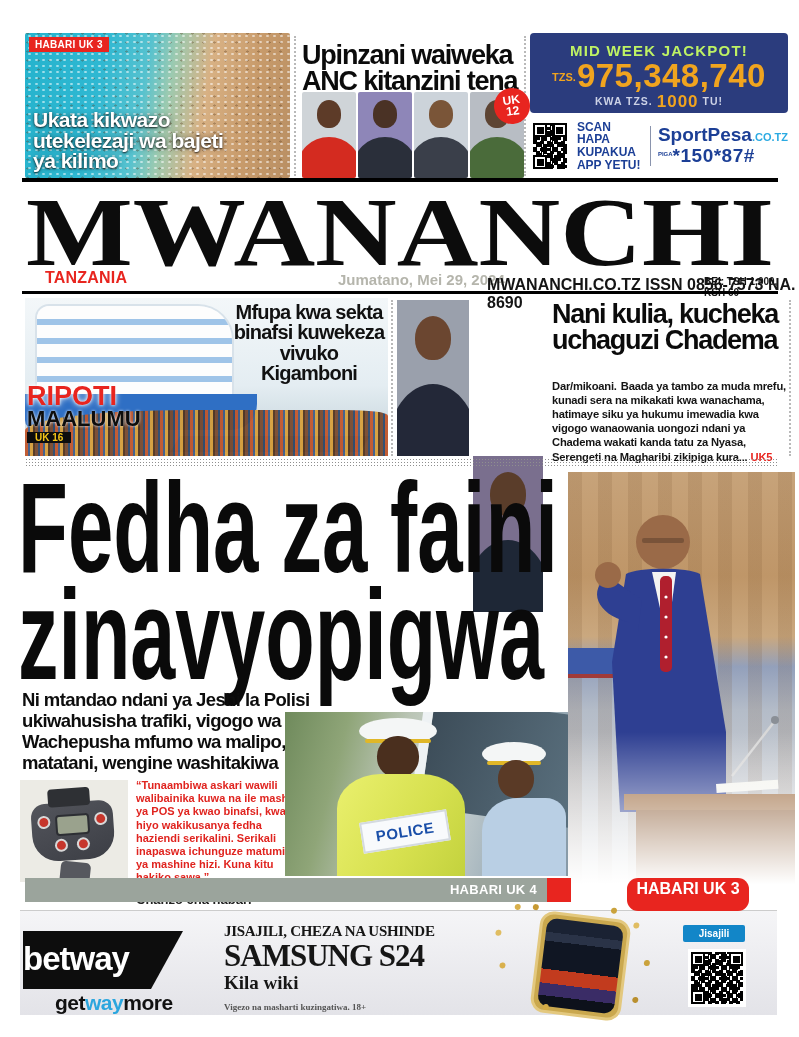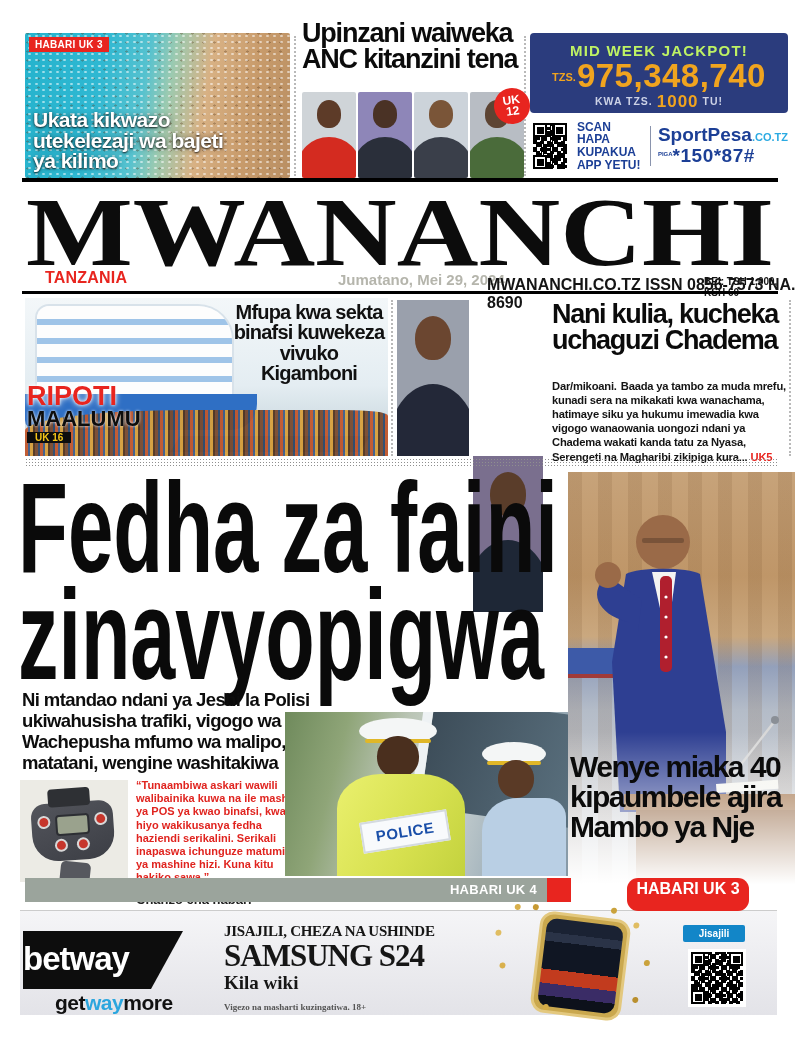--- a/index.html
+++ b/index.html
@@ -12,21 +12,21 @@
 
   
   .photo-a{left:25px;top:33px;width:265px;height:145px;border-radius:2px;overflow:hidden;
     background:linear-gradient(100deg,#25b3cd 0%,#2fb8d2 28%,#56c2cf 44%,#9ccab0 53%,#d8b184 66%,#c89b6b 82%,#b98f63 100%);}
   .photo-a::after{content:"";position:absolute;inset:0;
     background-image:radial-gradient(rgba(255,255,255,.55) 1px,transparent 1.6px),radial-gradient(rgba(90,60,30,.35) 1px,transparent 1.6px);
     background-size:7px 6px,11px 9px;background-position:120px 30px,140px 50px;}
   .tag-red{background:#e8251f;color:#fff;font-size:10px;font-weight:900;padding:2px 6px;letter-spacing:.3px;}
   .ph-head{left:8px;bottom:6px;width:205px;color:#fff;font-size:21px;font-weight:900;line-height:.98;letter-spacing:-.5px;
     text-shadow:0 1px 2px rgba(0,0,0,.8),0 0 6px rgba(0,0,0,.45);z-index:2;}
-  .c-head{left:302px;top:21px;width:228px;font-size:27px;font-weight:900;line-height:.96;letter-spacing:-1.2px;color:#0b0b0b;}
+  .c-head{left:302px;top:43px;width:228px;font-size:27px;font-weight:900;line-height:.96;letter-spacing:-1.2px;color:#0b0b0b;}
   .pol-row{left:302px;top:92px;width:222px;height:86px;display:flex;gap:2px;}
   .pol{flex:1;position:relative;overflow:hidden;border-radius:2px;}
   .pol::before{content:"";position:absolute;left:50%;top:8px;width:24px;height:28px;margin-left:-12px;border-radius:50% 50% 45% 45%;background:var(--skin);}
   .pol::after{content:"";position:absolute;left:-10%;bottom:0;width:120%;height:48%;border-radius:60% 60% 0 0/90% 90% 0 0;background:var(--shirt);}
   .uk12{right:0;top:88px;width:36px;height:36px;border-radius:50%;background:#e8251f;color:#fff;
     font-size:12px;font-weight:900;display:flex;align-items:center;justify-content:center;text-align:center;
     line-height:.95;transform:rotate(-8deg);z-index:3;width:36px;word-spacing:36px;}
   .jackpot{left:530px;top:33px;width:258px;height:80px;background:#2b3c7d;border-radius:4px;text-align:center;color:#fff;}
   .jp-title{margin-top:9px;font-size:15px;font-weight:800;letter-spacing:1.2px;color:#bef264;}
   .jp-cur{font-size:11px;font-weight:800;color:#f0a41f;vertical-align:6px;margin-right:1px;}
@@ -278,21 +278,20 @@
     <div class="cap" style="right:22px;top:30px;width:64px;height:24px"></div>
     <div class="of-head" style="right:34px;top:48px;width:36px;height:38px;background:#5a3a26"></div>
     <div class="dr-shirt"></div>
   </div>
 
   <div class="abs graybar">
     <span>HABARI UK 4</span>
     <span class="redsq"></span>
   </div>
 
-  <div class="abs foreign-head">Wenye miaka 40 kipaumbele ajira Mambo ya Nje</div>
   <div class="abs redpill">HABARI UK 3</div>
 
   <div class="abs ad">
     <div class="bw-box">betway</div>
     <div class="bw-slogan">
       <span>get</span><span class="bw-way">way</span><span>more</span>
     </div>
     <div class="ad-mid">
       <div class="ad-l1">JISAJILI, CHEZA NA USHINDE</div>
       <div class="ad-l2">SAMSUNG S24</div>

